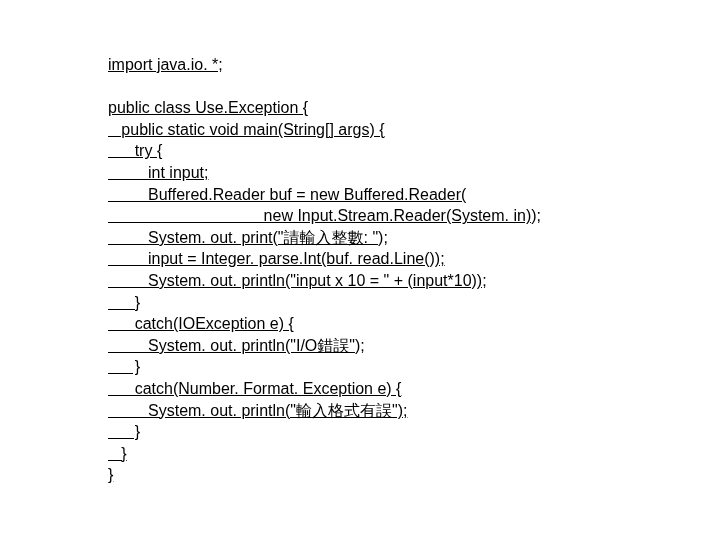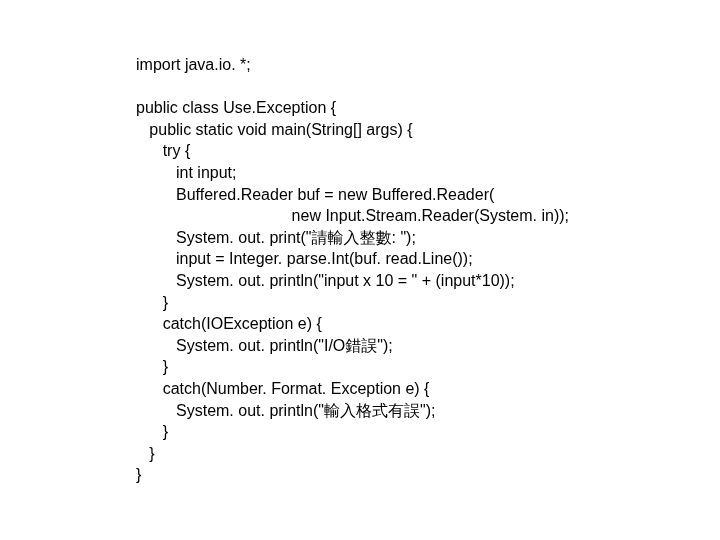--- a/index.html
+++ b/index.html
@@ -7,24 +7,25 @@
     padding: 0;
     width: 720px;
     height: 540px;
     background: #ffffff;
     font-family: Arial, Helvetica, sans-serif;
     font-size: 16px;
     color: #000000;
   }
   .code-block {
     position: absolute;
-    left: 136px;
+    left: 108px;
     top: 54px;
     white-space: pre;
     line-height: 1.35;
+    text-decoration: underline;
   }
 </style>
 </head>
 <body>
 
 <div class="code-block"><span>import java.io. *;</span>
 <span></span>
 <span>public class Use.Exception {</span>
 <span>   public static void main(String[] args) {</span>
 <span>      try {</span>

